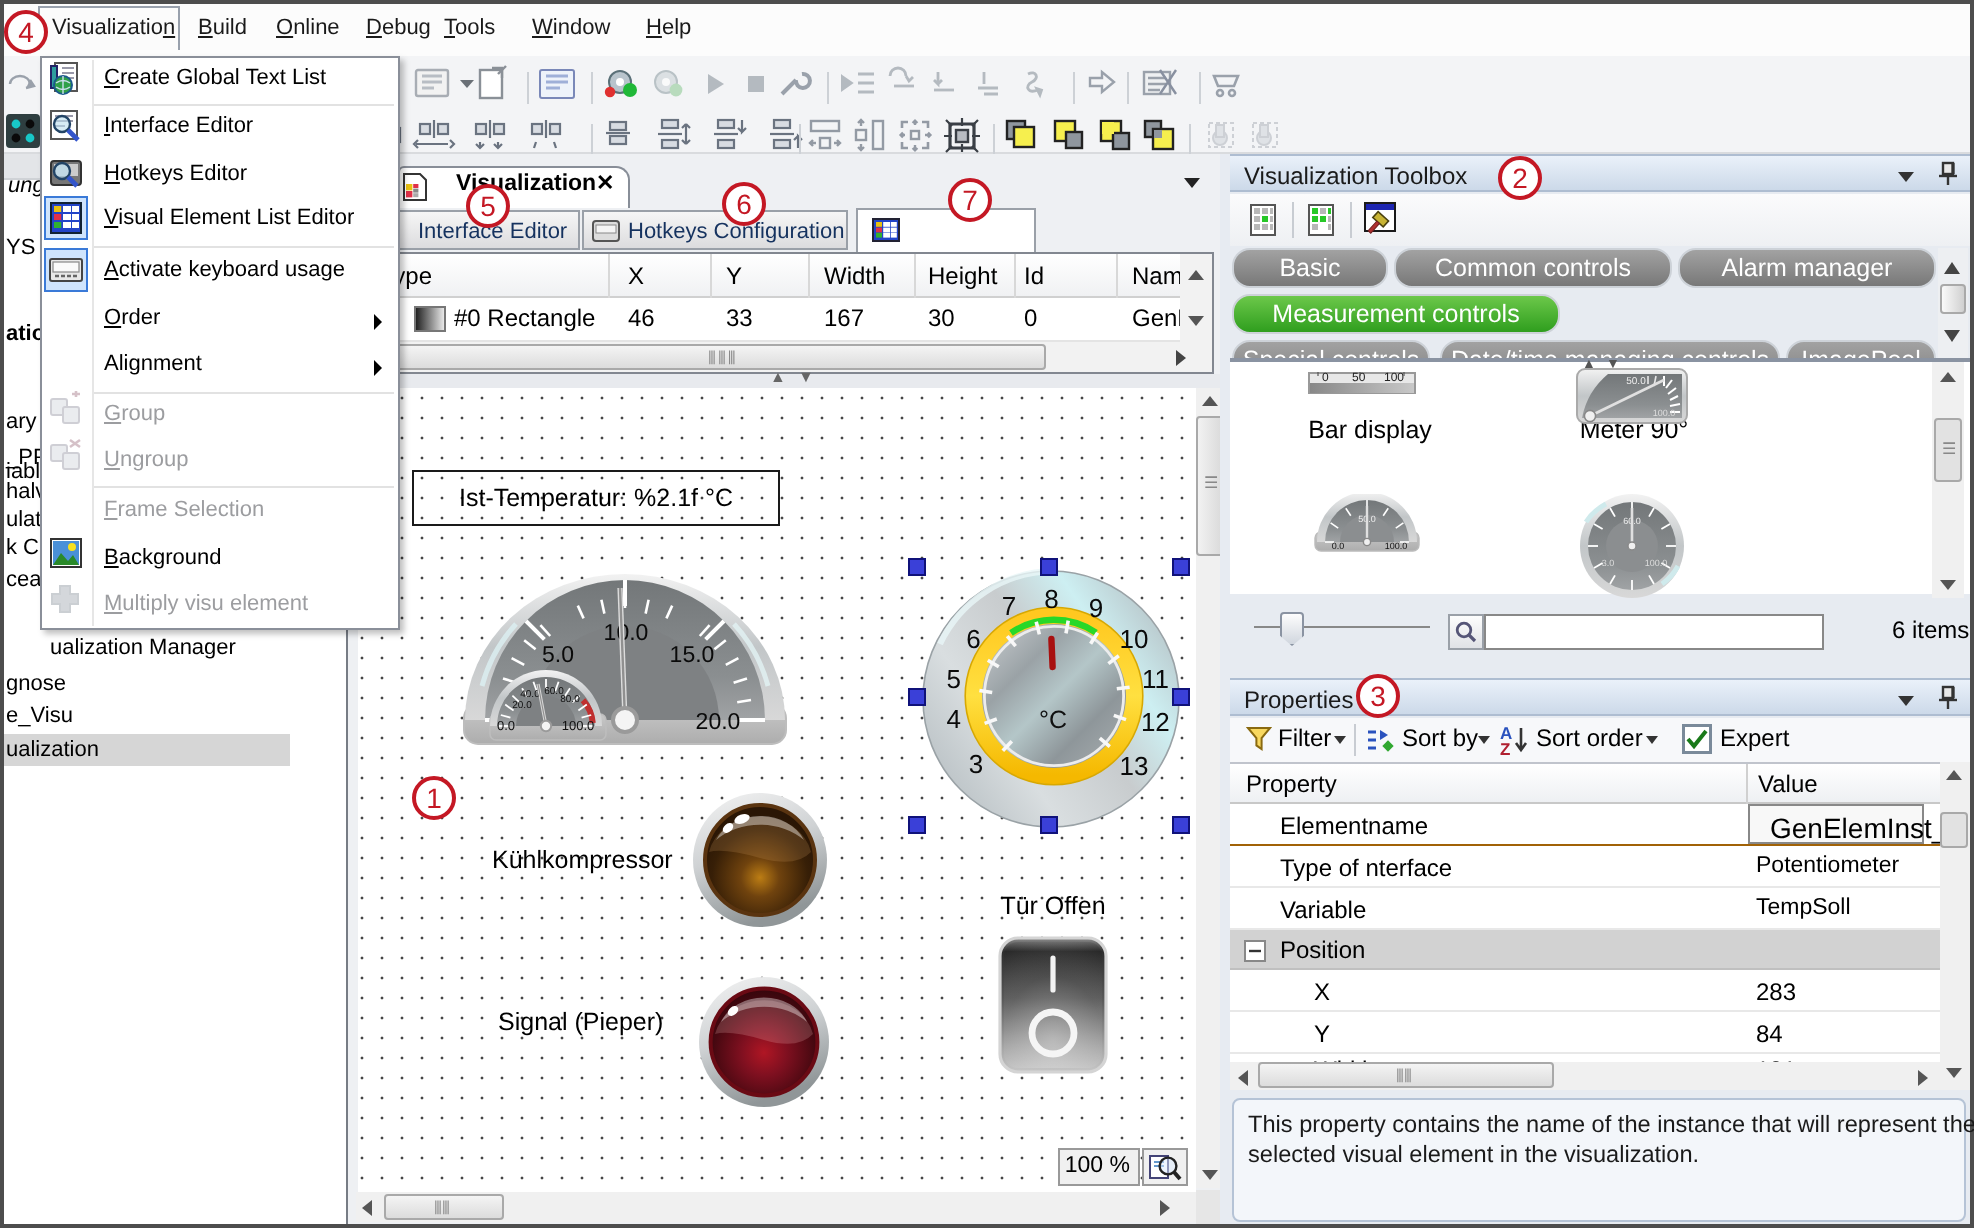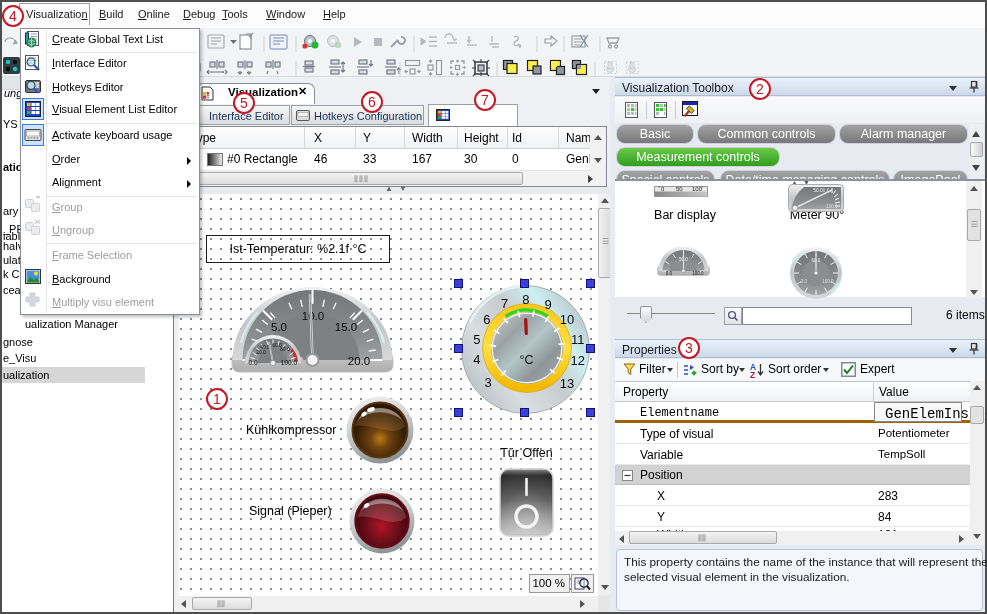--- a/index.html
+++ b/index.html
@@ -862,27 +862,27 @@
         </svg>
     <span class="abs" style="left:245px; top:3px;">Expert</span>
   </div>
 
   <div class="abs" style="left:0; top:304px; width:355px; height:150px; background:#fff; border-top:1px solid #c0c4cc; font-size:12px;">
     <div class="abs" style="left:0; top:0; width:355px; height:20px; background:linear-gradient(#ffffff,#eef0f3); border-bottom:1px solid #c8c8c8;">
       <span class="abs" style="left:8px; top:3px;">Property</span>
           <span class="abs" style="left:264px; top:3px;">Value</span>
       <div class="abs" style="left:258px; top:0; width:1px; height:20px; background:#d0d0d0;"></div>
     </div>
-    <div class="abs" style="left:0; top:20px; width:355px; height:21px; border-bottom:3px solid #a16207;font-family:Liberation Mono, monospace;">
+    <div class="abs" style="left:0; top:20px; width:355px; height:21px; border-bottom:1px solid #a16207;">
           <span class="abs" style="left:25px; top:4px;">Elementname</span>
       <div class="abs" style="left:259px; top:0px; width:88px; height:20px; border:1px solid #888; background:#f8f8f8;"></div>
           <span class="abs" style="left:270px; top:4px; font-size:14px;">GenElemInst_6</span>
         </div>
     <div class="abs" style="left:0; top:41px; width:355px; height:21px; border-bottom:1px solid #e8e8e8;">
-          <span class="abs" style="left:25px; top:4px;">Type of visual</span>
+          <span class="abs" style="left:25px; top:4px;">Type of nterface</span>
           <span class="abs" style="left:263px; top:4px; font-size:11.5px;">Potentiometer</span>
         </div>
     <div class="abs" style="left:0; top:62px; width:355px; height:21px; border-bottom:1px solid #e8e8e8;">
           <span class="abs" style="left:25px; top:4px;">Variable</span>
           <span class="abs" style="left:263px; top:4px; font-size:11.5px;">TempSoll</span>
         </div>
     <div class="abs" style="left:0; top:83px; width:355px; height:20px; background:#d2d2d2; border-bottom:1px solid #c0c0c0;">
       <svg class="abs" style="left:7px; top:5px;" width="11" height="11" viewBox="0 0 11 11">
             <rect x="0.5" y="0.5" width="10" height="10" fill="#fff" stroke="#888"></rect>
             <line x1="2.5" y1="5.5" x2="8.5" y2="5.5" stroke="#333" stroke-width="1.2"></line>

